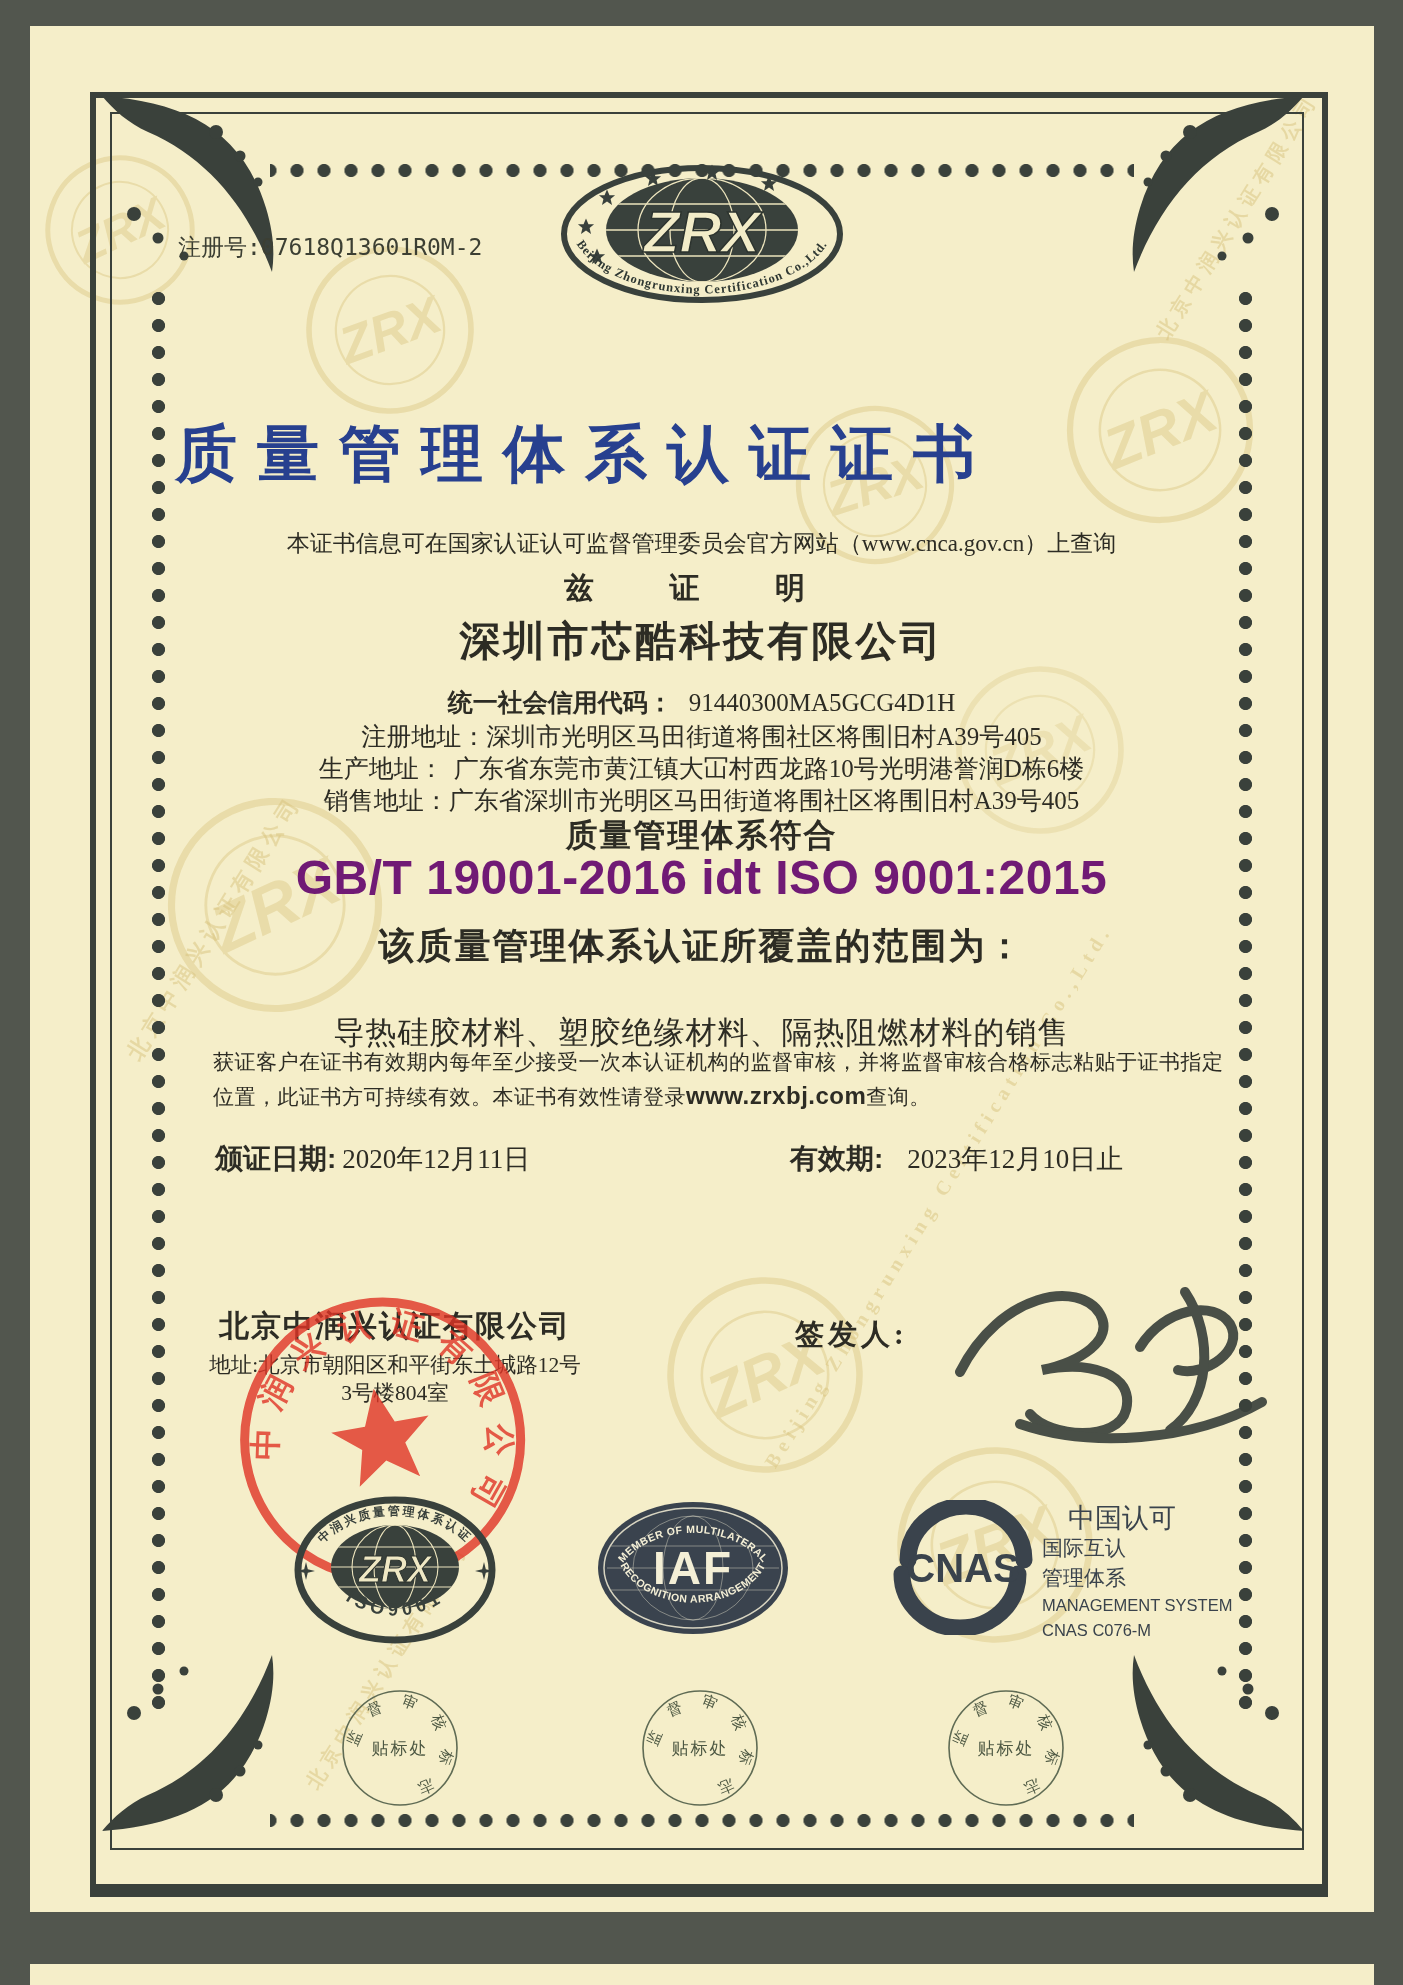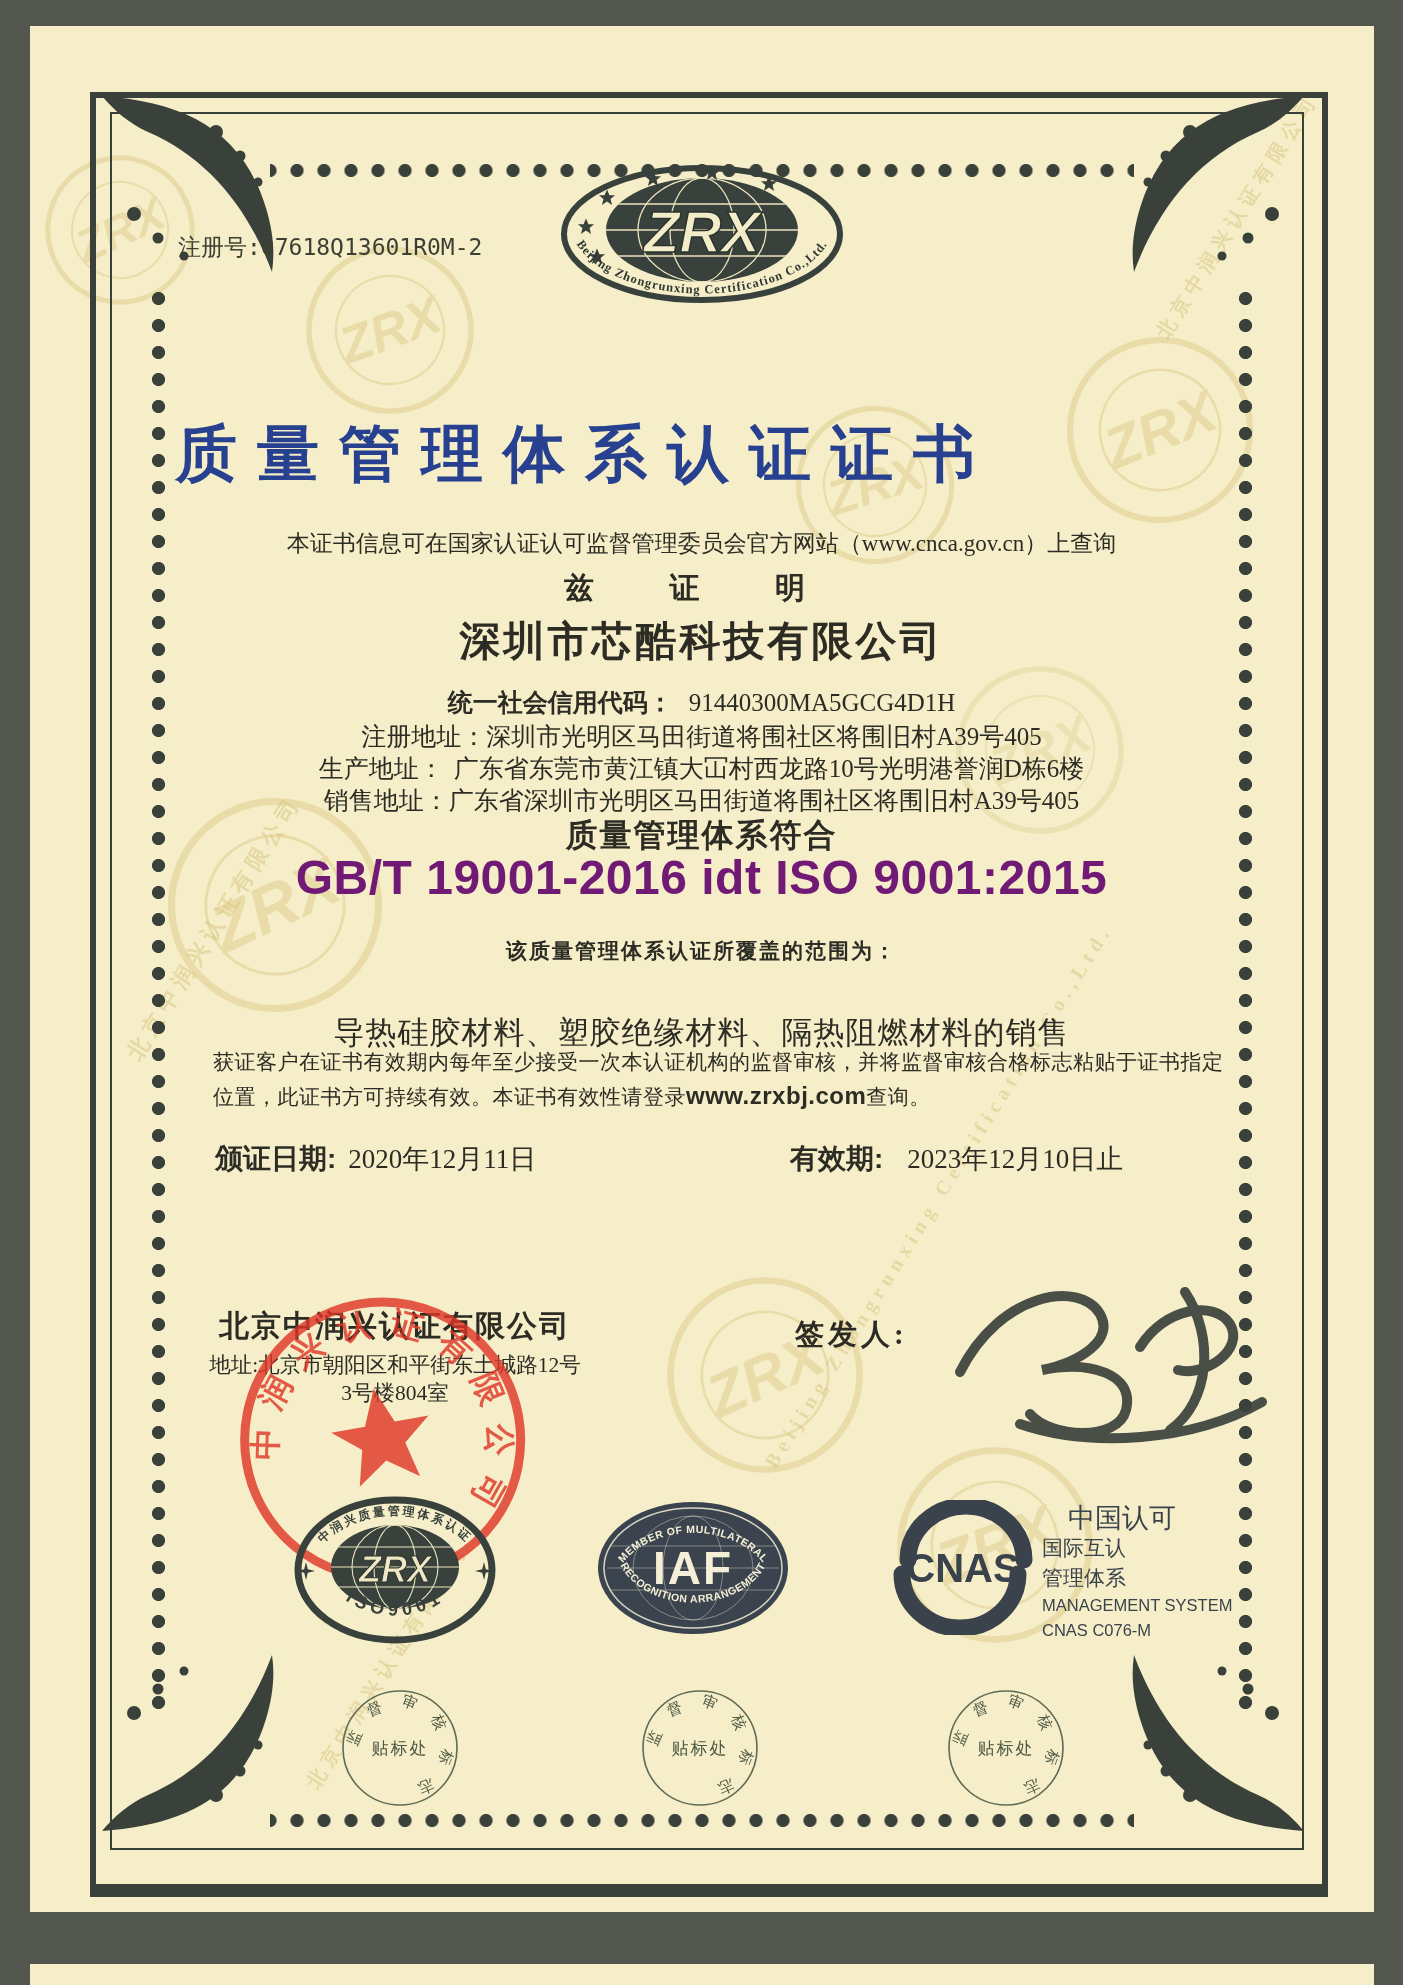--- a/index.html
+++ b/index.html
@@ -211,31 +211,31 @@
     <span>生产地址：</span><span style="margin-left:10px;">广东省东莞市黄江镇大冚村西龙路10号光明港誉润D栋6楼</span>
   </div>
   <div class="abs serif center nowrap" style="top:784px;font-size:25px;">
     <span>销售地址：</span><span>广东省深圳市光明区马田街道将围社区将围旧村A39号405</span>
   </div>
 
   <div class="abs serif center nowrap" style="top:814px;font-size:32px;font-weight:bold;letter-spacing:2px;">质量管理体系符合</div>
 
   <div class="abs sans center nowrap" style="top:850px;font-size:48px;font-weight:bold;color:#701a75;letter-spacing:0.5px;">GB/T 19001-2016 idt ISO 9001:2015</div>
 
-  <div class="abs serif center nowrap" style="top:922px;font-size:21px;font-weight:bold;letter-spacing:2px;margin-top:15px;">该质量管理体系认证所覆盖的范围为：</div>
+  <div class="abs serif center nowrap" style="top:922px;font-size:36px;font-weight:bold;letter-spacing:2px;">该质量管理体系认证所覆盖的范围为：</div>
 
   <div class="abs serif center nowrap" style="top:1012px;font-size:31px;letter-spacing:1px;">导热硅胶材料、塑胶绝缘材料、隔热阻燃材料的销售</div>
 
   <div class="abs serif nowrap" style="left:213px;top:1048px;font-size:21px;letter-spacing:0.5px;">获证客户在证书有效期内每年至少接受一次本认证机构的监督审核，并将监督审核合格标志粘贴于证书指定</div>
   <div class="abs serif nowrap" style="left:213px;top:1082px;font-size:21px;letter-spacing:0.5px;">
     <span>位置，此证书方可持续有效。本证书有效性请登录</span><span class="sans" style="font-weight:bold;font-size:24px;">www.zrxbj.com</span><span>查询。</span>
   </div>
 
   <div class="abs serif nowrap" style="left:215px;top:1140px;font-size:27px;">
-    <span class="sans" style="font-weight:bold;font-size:28px;">颁证日期:</span><span style="margin-left:12px;">2020年12月11日</span>
+    <span class="sans" style="font-weight:bold;font-size:28px;">颁证日期:</span><span style="margin-left:6px;">2020年12月11日</span>
   </div>
   <div class="abs serif nowrap" style="left:790px;top:1140px;font-size:27px;">
     <span class="sans" style="font-weight:bold;font-size:28px;">有效期:</span><span style="margin-left:24px;">2023年12月10日止</span>
   </div>
 
   <div class="abs serif nowrap" style="left:170px;top:1306px;width:450px;text-align:center;font-size:30px;font-weight:bold;letter-spacing:2px;">北京中润兴认证有限公司</div>
   <div class="abs serif nowrap" style="left:170px;top:1350px;width:450px;text-align:center;font-size:21.5px;">地址:北京市朝阳区和平街东土城路12号</div>
   <div class="abs serif nowrap" style="left:170px;top:1378px;width:450px;text-align:center;font-size:21.5px;">3号楼804室</div>
 
   <div class="abs" style="left:233px;top:1290px;opacity:.8;transform:rotate(-10deg);">

